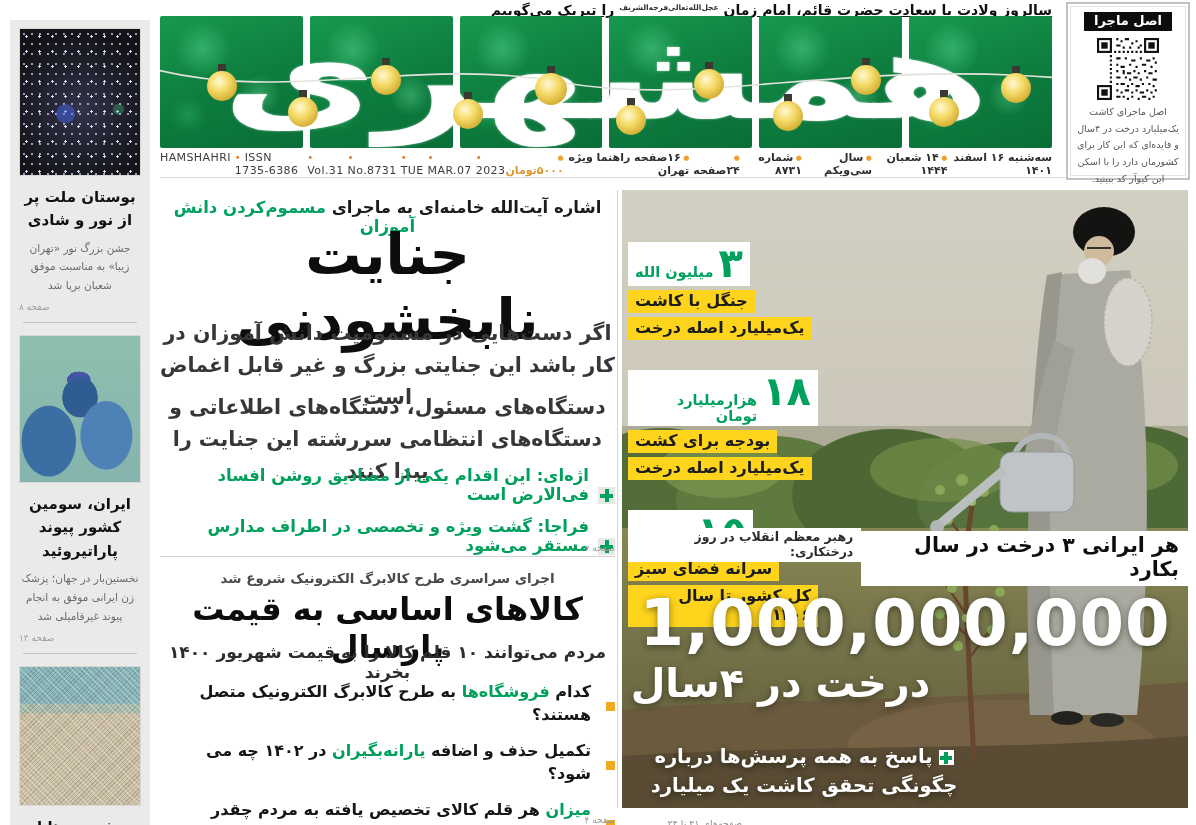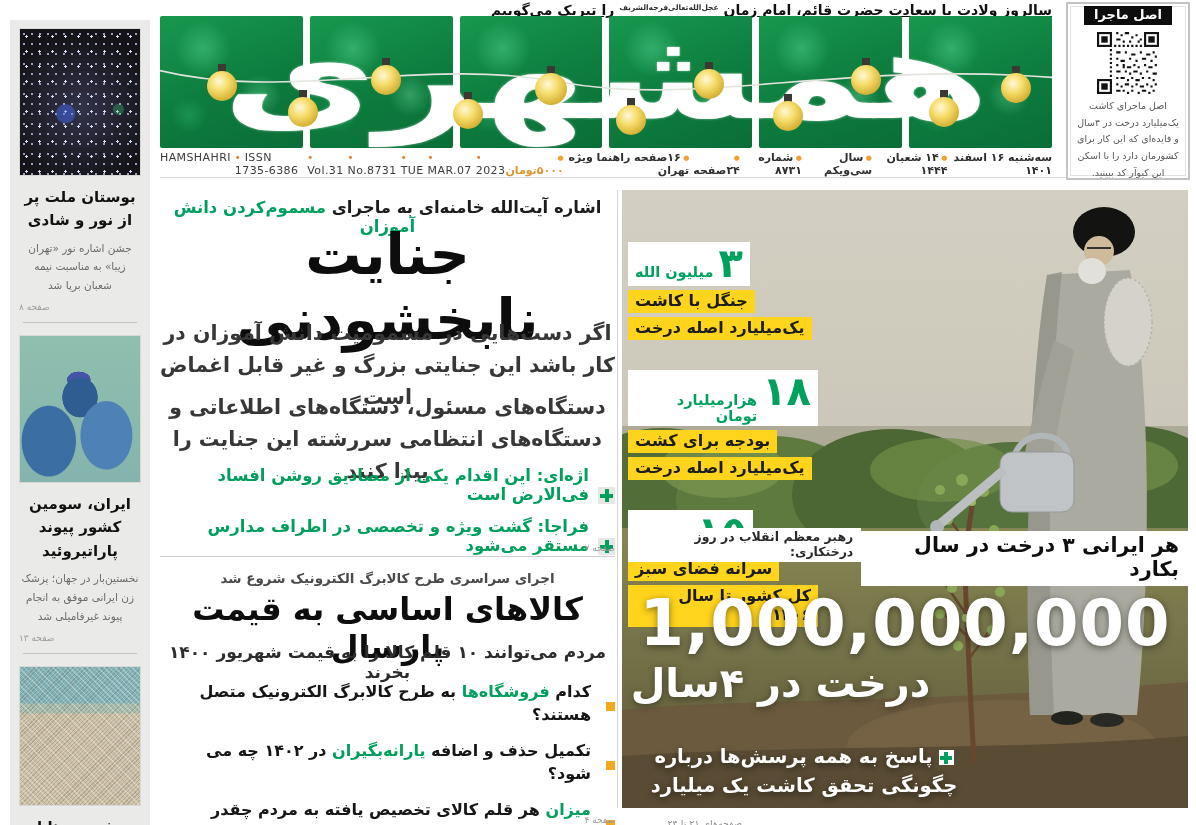--- a/index.html
+++ b/index.html
@@ -29,21 +29,21 @@
   .infoline { left:160px; top:151px; width:892px; display:flex; justify-content:space-between; align-items:baseline; }
   .info-en { direction:ltr; font-size:11px; color:#3c3c3c; letter-spacing:.4px; display:flex; gap:4px; align-items:baseline;}
   .info-en span:not(:first-child)::before { content:"• "; color:#e07b28; font-size:10px; }
   .info-fa { direction:rtl; font-size:11px; font-weight:700; color:#2e2e2e; display:flex; gap:4px; align-items:baseline;}
   .info-fa span:not(:first-child)::before { content:"● "; color:#f0a032; font-size:7px; position:relative; top:-1px;}
   .info-fa .price { color:#dd9630; }
   .header-rule { left:160px; top:177px; width:1030px; border-top:1px solid #d9d9d9; height:0; }
 
   
   .qrbox { left:1066px; top:2px; width:124px; height:178px; border:2px solid #c2c2c2; background:#fff;
-           box-shadow:inset 0 0 0 2px #fff, inset 0 0 0 3px #e2e2e2; text-align:center; }
+           box-shadow:inset 0 0 0 2px #fff, inset 0 0 0 3px #e2e2e2; text-align:center; padding-top:6px; }
   .qr-label { display:inline-block; background:#0d0d0d; color:#fff; font-weight:700; font-size:13px;
               padding:1px 10px 3px; direction:rtl; }
   .qr-svg { width:62px; height:62px; margin:7px auto 4px; display:block; }
   .qr-caption { direction:rtl; font-size:9.5px; color:#555; line-height:1.75; padding:0 8px; }
 
   
   .sidebar { left:10px; top:20px; width:140px; height:805px; background:#eaeae8; padding:8px 9px; }
   .sb-ph { width:122px; border:1px solid #d8d8d6; background:#fff; padding:0; margin:0 auto; }
   .ph-inner { width:100%; height:100%; display:block; }
   .ph1 { height:146px;
@@ -258,21 +258,21 @@
     </svg>
     <div class="qr-caption">اصل ماجرای کاشت یک‌میلیارد درخت در ۴سال و فایده‌ای که این کار برای کشورمان دارد را با اسکن این کیوآر کد ببینید.</div>
   </div>
 
   <div class="abs sidebar fa">
     <div class="sb-item">
       <div class="sb-ph">
           <div class="ph-inner ph1"></div>
         </div>
       <div class="sb-h">بوستان ملت پر از نور و شادی</div>
-      <div class="sb-d">جشن اشاره نور «تهران زیبا» به مناسبت نیمه شعبان برپا شد</div>
+      <div class="sb-d">جشن بزرگ نور «تهران زیبا» به مناسبت موفق شعبان برپا شد</div>
       <div class="pageref">صفحه ۸</div>
       <hr class="sb-hr">
     </div>
     <div class="sb-item">
       <div class="sb-ph">
           <div class="ph-inner ph2"></div>
         </div>
       <div class="sb-h">ایران، سومین کشور پیوند پاراتیروئید</div>
       <div class="sb-d">نخستین‌بار در جهان؛ پزشک زن ایرانی موفق به انجام پیوند غیرفامیلی شد</div>
       <div class="pageref">صفحه ۱۳</div>

